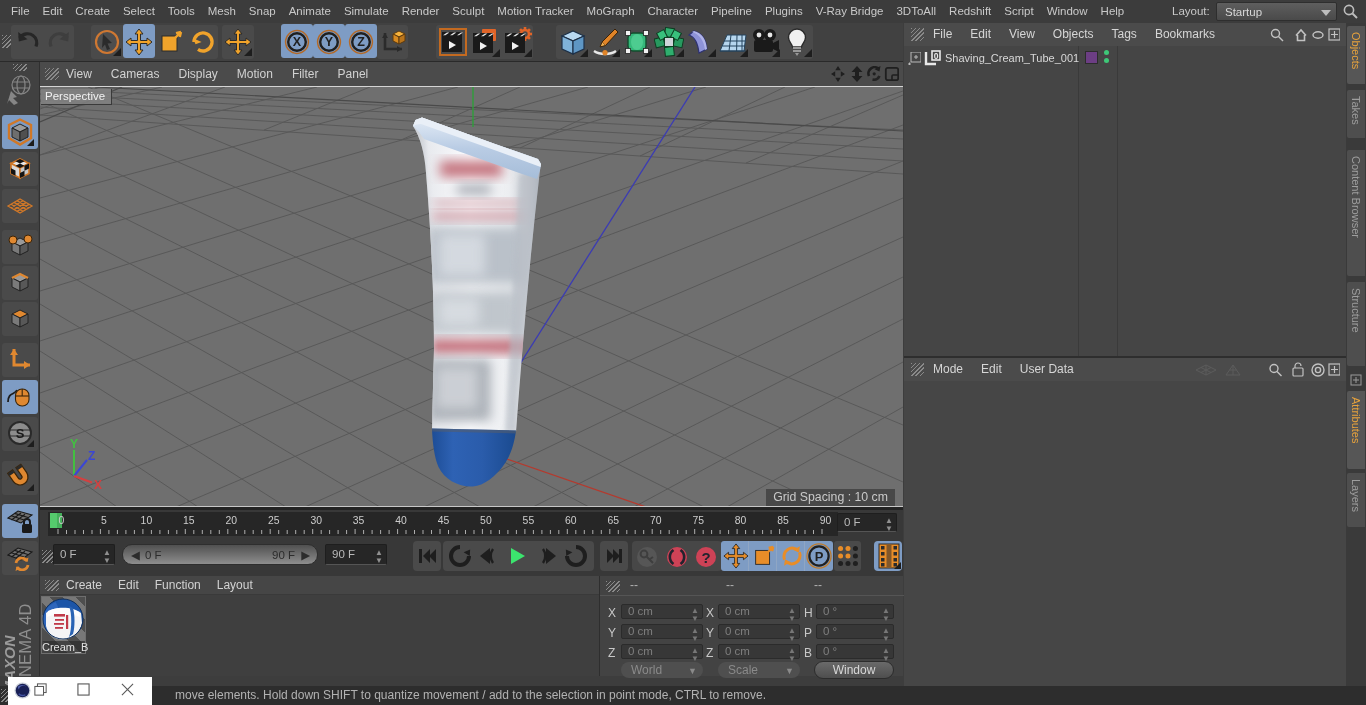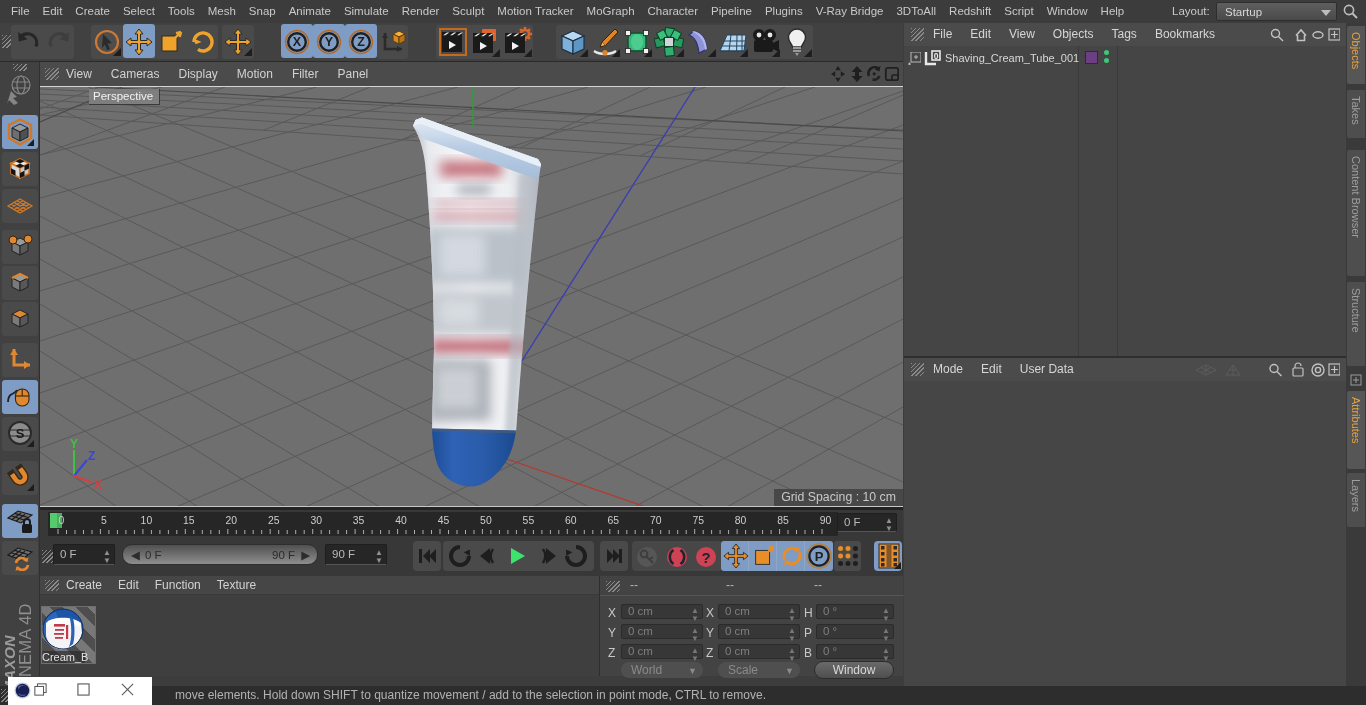--- a/index.html
+++ b/index.html
@@ -9,22 +9,22 @@
 .toolbar{left:0;top:23px;width:903px;height:39px;background:#414141;border-bottom:1px solid #2a2a2a;}
 .tile{position:absolute;top:1px;width:32px;height:34px;border-radius:3px;}
 .tile.sel{background:#7e9cc4;}
 .tgrp{position:absolute;top:2px;height:34px;background:#4a4a4a;border-radius:3px;}
 .lpal{left:0;top:62px;width:40px;height:614px;background:#414141;border-right:1px solid#303030;}
 .ltile{position:absolute;left:2px;width:36px;height:34px;border-radius:3px;background:#4a4a4a;}
 .ltile.sel{background:#7e9cc4;}
 .vpmenu{left:40px;top:62px;width:863px;height:24px;background:#4b4b4b;color:#d2d2d2;font-size:12px;}
 .vpmenu span{display:inline-block;line-height:24px;margin-left:19px;}
 .viewport{left:40px;top:86px;width:863px;height:420px;background:#6f6f6f;overflow:hidden;border-top:1px solid #d4d4d4;}
-.vplabel{position:absolute;left:1px;top:2px;background:rgba(130,130,130,.85);color:#f2f2f2;font-size:11.5px;padding:1px 6px 2px 4px;border-right:1px solid #3a3a3a;border-bottom:1px solid #3a3a3a;margin-left:48px;}
-.gridspc{position:absolute;right:0;bottom:0px;background:rgba(66,66,66,.85);color:#c9c9c9;font-size:12.3px;padding:1px 7px 2px 7px;}
+.vplabel{position:absolute;left:1px;top:2px;background:rgba(130,130,130,.85);color:#f2f2f2;font-size:11.5px;padding:1px 6px 2px 4px;border-right:1px solid #3a3a3a;border-bottom:1px solid #3a3a3a;}
+.gridspc{position:absolute;right:8px;bottom:0px;background:rgba(66,66,66,.85);color:#c9c9c9;font-size:12.3px;padding:1px 7px 2px 7px;}
 .sep1{left:40px;top:506px;width:863px;height:4px;background:#232323;border-top:1px solid #c8c8c8;}
 .rulerrow{left:40px;top:510px;width:863px;height:28px;background:#383838;}
 .ruler{position:absolute;left:8px;top:2px;width:790px;height:24px;background:#262626;color:#c6c6c6;}
 .transrow{left:40px;top:538px;width:863px;height:38px;background:#383838;}
 .tbtn{position:absolute;top:3px;height:30px;background:#4a4a4a;border-radius:4px;}
 .matmenu{left:40px;top:576px;width:559px;height:19px;background:#464646;color:#d2d2d2;font-size:12px;border-bottom:1px solid #3a3a3a;}
 .matmenu span{display:inline-block;line-height:19px;margin-left:16px;}
 .matbody{left:40px;top:595px;width:559px;height:81px;background:#3f3f3f;}
 .coords{left:599px;top:576px;width:304px;height:100px;background:#434343;border-left:1px solid #2e2e2e;font-size:12px;color:#9a9a9a;}
 .rightcol{left:904px;top:23px;width:442px;height:663px;background:#454545;}
@@ -745,23 +745,23 @@
           <rect x="16.5" y="3" width="3.5" height="3.5"></rect>
           <rect x="16.5" y="9" width="3.5" height="3.5"></rect>
           <rect x="16.5" y="15" width="3.5" height="3.5"></rect>
           <rect x="16.5" y="20" width="3.5" height="3.5"></rect>
           <rect x="9.5" y="2" width="5" height="22" opacity=".55"></rect>
         </g>
         <path d="M24 26 L17 26 L24 19 Z" fill="#1d1d1d"></path>
       </svg>
 </div>
 
-<div class="abs matmenu" id="matmenu"><div class="dots" style="left:5px;top:4px;width:14px;height:11px"></div><span style="margin-left:26px">Create</span><span>Edit</span><span>Function</span><span>Texture</span></div>
+<div class="abs matmenu" id="matmenu"><div class="dots" style="left:5px;top:4px;width:14px;height:11px"></div><span style="margin-left:26px">Create</span><span>Edit</span><span>Function</span><span>Layout</span></div>
 <div class="abs matbody" id="matbody">
-<div class="abs" style="left:1px;top:11px;width:55px;height:58px;background:repeating-linear-gradient(45deg,#787878 0 9px,#4e4e4e 9px 18px);border:1px solid #6e6e6e">
+<div class="abs" style="left:1px;top:1px;width:45px;height:58px;background:repeating-linear-gradient(45deg,#787878 0 9px,#4e4e4e 9px 18px);border:1px solid #6e6e6e">
 <svg width="43" height="46" viewBox="0 0 43 46">
           <circle cx="21" cy="22" r="20" fill="#1c55a8"></circle>
           <path d="M1.5 20 a19.7 19.7 0 0 1 12 -15 c6 8 6 28 1 36 a19.7 19.7 0 0 1 -13 -21z" fill="#2e66bc"></path>
           <path d="M4 16 C12 9 30 9 39 16 L40 26 C38 37 28 42.5 20 42.5 C12 42.5 6 37 4 29 Z" fill="#f4f4f6"></path>
           <path d="M6 14 C14 10 29 10 37 15 L38 20 C30 16 13 16 5 20Z" fill="#fcfcfd"></path>
           <path d="M27 9 C30 16 30 32 27 40 L31 37 C33 30 33 18 31 11Z" fill="#2a63b4"></path>
           <g fill="#c03a4a">
             <rect x="12" y="17" width="11" height="2.6"></rect>
             <rect x="13" y="22" width="9" height="1.8"></rect>
             <rect x="12" y="26" width="10" height="1.8"></rect>

